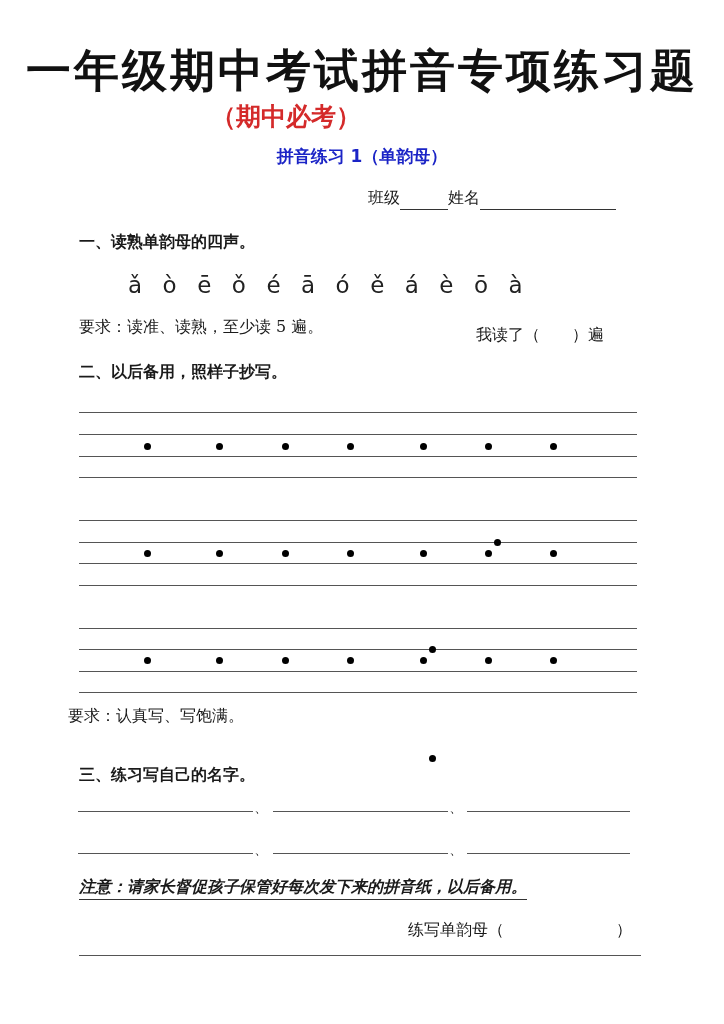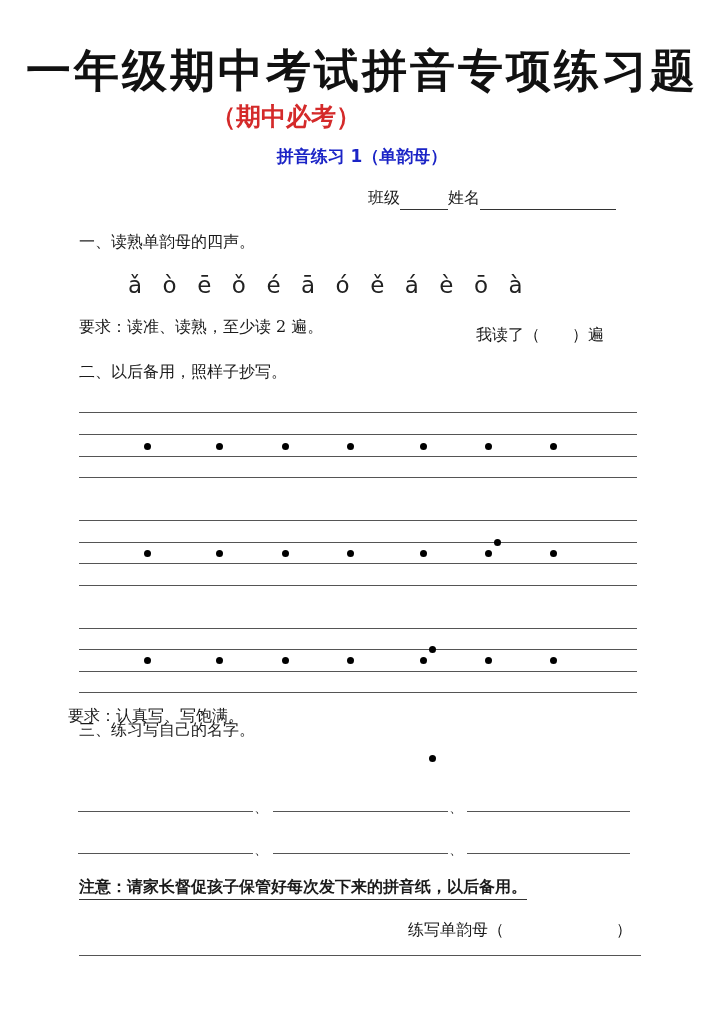--- a/index.html
+++ b/index.html
@@ -20,32 +20,32 @@
   }
   .subtitle-blue {
     left: 0; width: 724px; top: 144px; text-align: center;
     font-family: "DejaVu Sans", "Liberation Sans", sans-serif;
     font-size: 17px; font-weight: bold; color: #1b24c6; line-height: 24px;
   }
 
   .classname-row { left: 368px; top: 186px; font-size: 16px; line-height: 24px; display: flex; align-items: flex-end; }
   .blank { display: inline-block; border-bottom: 1.3px solid #333; height: 18px; }
 
-  .section-head { left: 79px; font-size: 16px; font-weight: normal; line-height: 22px; }
+  .section-head { left: 79px; font-size: 16px; font-weight: bold; line-height: 22px; }
   .body-text { font-size: 16px; line-height: 22px; }
 
   .pinyin-row { left: 128px; top: 268px; display: flex; gap: 0; font-family: "DejaVu Sans", "Liberation Sans", sans-serif; font-size: 23px; line-height: 34px; color: #222; }
   .pinyin-row span { width: 34.6px; display: inline-block; text-align: left; }
 
   .hline { position: absolute; height: 0; border-top: 1.4px solid #555; }
   .dot { position: absolute; width: 7px; height: 7px; border-radius: 50%; background: #000; }
 
   .sep { position: absolute; font-size: 14px; line-height: 14px; color: #222; }
 
-  .note { left: 79px; top: 876px; font-size: 16px; font-weight: bold; line-height: 22px; padding-bottom: 1px; border-bottom: 1.5px solid #333; }
+  .note { left: 79px; top: 876px; font-size: 16px; font-weight: bold; line-height: 22px; padding-bottom: 1px; border-bottom: 1.5px solid #333; font-style: italic; }
   .sig { left: 408px; top: 919px; font-size: 16px; line-height: 22px; }
 </style>
 </head>
 <body>
 
 <div class="abs title">一年级期中考试拼音专项练习题</div>
 <div class="abs subtitle-red">（期中必考）</div>
 <div class="abs subtitle-blue">拼音练习 1（单韵母）</div>
 
 <div class="abs classname-row">
@@ -65,21 +65,21 @@
   <span>é</span>
   <span>ā</span>
   <span>ó</span>
   <span>ě</span>
   <span>á</span>
   <span>è</span>
   <span>ō</span>
   <span>à</span>
 </div>
 
-<div class="abs body-text" style="left:79px; top:316px">要求：读准、读熟，至少读 2 遍。</div>
+<div class="abs body-text" style="left:79px; top:316px">要求：读准、读熟，至少读 5 遍。</div>
 <div class="abs body-text" style="left:476px; top:324px">我读了（　　）遍</div>
 
 <div class="abs section-head" style="top:361px">二、以后备用，照样子抄写。</div>
 
 <div>
   <div class="hline" style="left:79px; width:558px; top:412px"></div>
   <div class="hline" style="left:79px; width:558px; top:434px"></div>
   <div class="hline" style="left:79px; width:558px; top:456px"></div>
   <div class="hline" style="left:79px; width:558px; top:477px"></div>
   <div class="dot" style="left:144px; top:443px"></div>
@@ -116,21 +116,21 @@
   <div class="dot" style="left:282px; top:657px"></div>
   <div class="dot" style="left:347px; top:657px"></div>
   <div class="dot" style="left:420px; top:657px"></div>
   <div class="dot" style="left:485px; top:657px"></div>
   <div class="dot" style="left:550px; top:657px"></div>
   <div class="dot" style="left:429px; top:646px"></div>
 </div>
 
 <div class="abs body-text" style="left:68px; top:705px">要求：认真写、写饱满。</div>
 
-<div class="abs section-head" style="top:719px">三、练习写自己的名字。</div>
+<div class="abs section-head" style="top:764px">三、练习写自己的名字。</div>
 <div class="dot" style="left:429px; top:755px"></div>
 
 <div class="hline" style="left:78px; width:175px; top:811px"></div>
 <div class="sep" style="left:254px; top:800px">、</div>
 <div class="hline" style="left:273px; width:175px; top:811px"></div>
 <div class="sep" style="left:449px; top:800px">、</div>
 <div class="hline" style="left:467px; width:163px; top:811px"></div>
 
 <div class="hline" style="left:78px; width:175px; top:853px"></div>
 <div class="sep" style="left:254px; top:842px">、</div>

